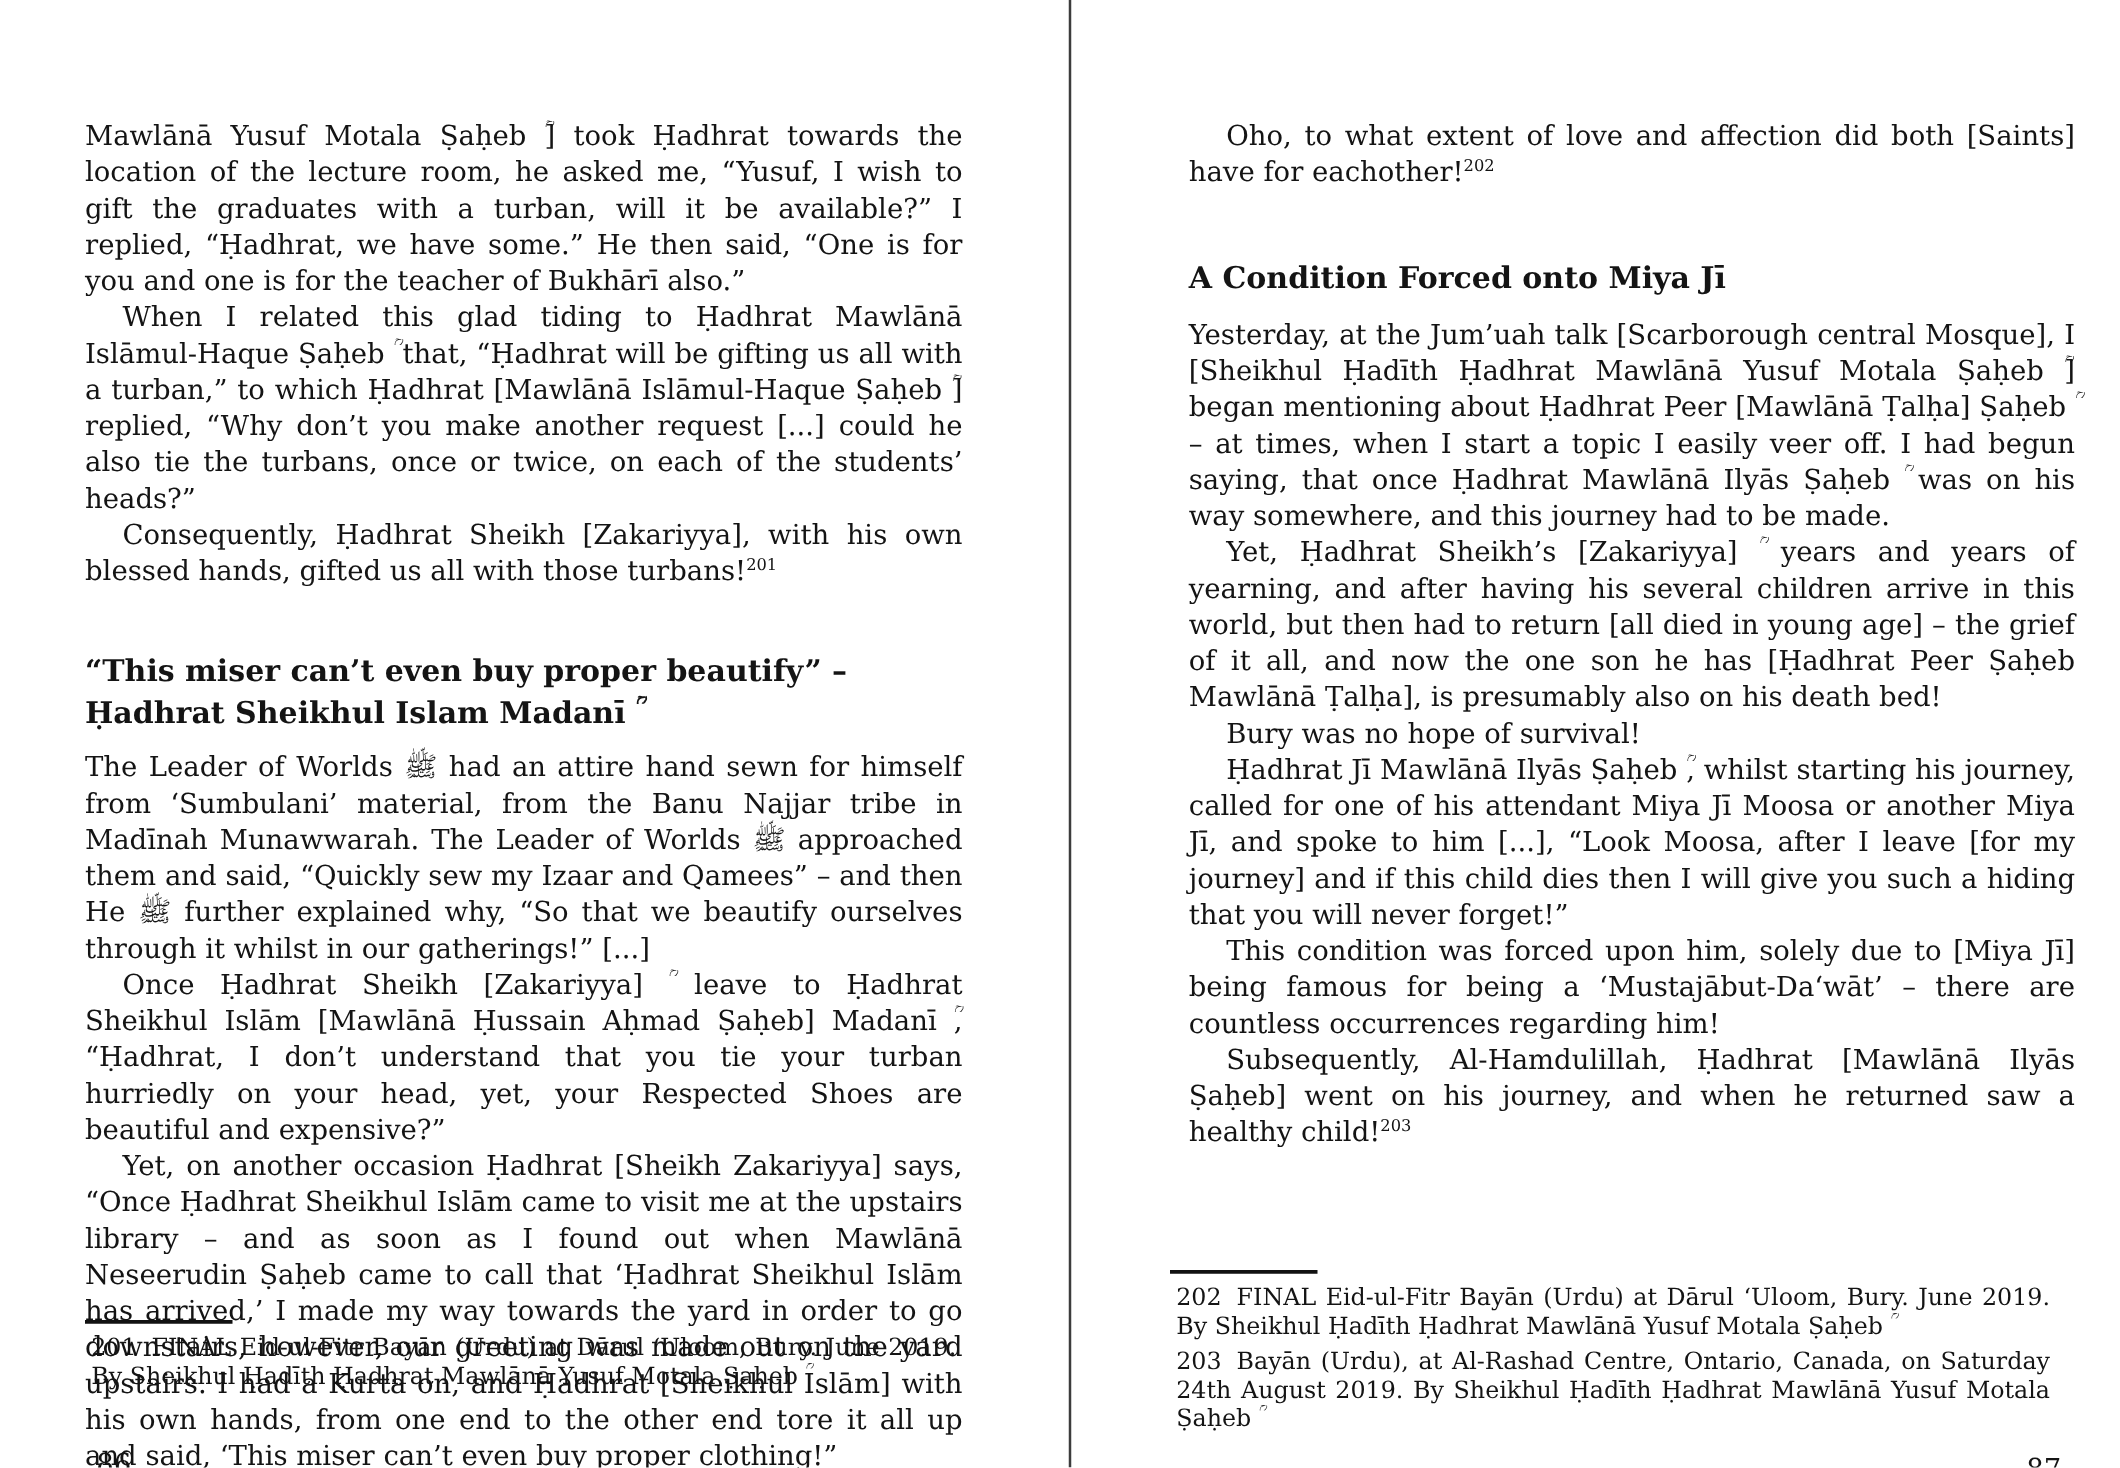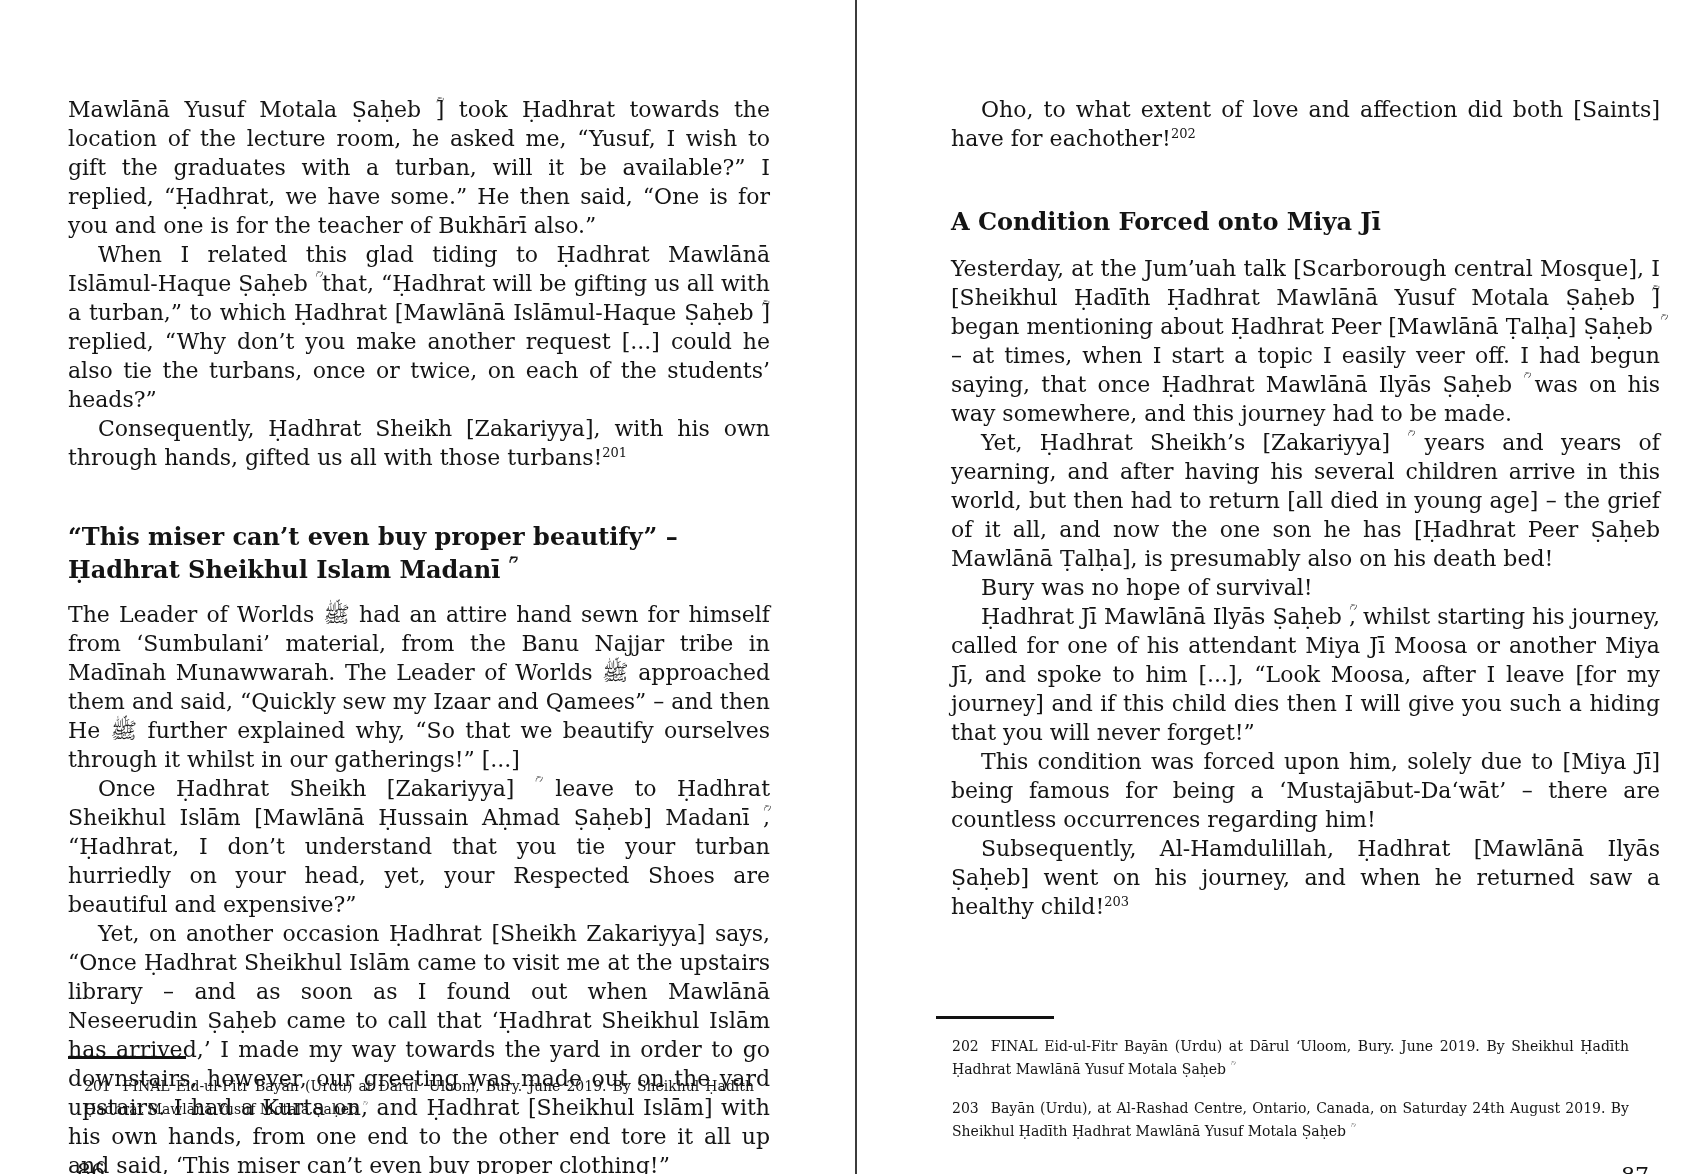--- a/index.html
+++ b/index.html
@@ -62,22 +62,22 @@
   }
   .footnotes.left  { left: 68px;  top: 1056px; width: 702px; }
   .footnotes.right { left: 936px; top: 1016px; width: 709px; }
   .fn-rule {
     width: 118px;
     height: 3px;
     background: #111111;
     margin-bottom: 8px;
   }
   .fn {
-    margin: 16px;
-    font-size: 14px;
+    margin: 5px;
+    font-size: 19px;
     line-height: 23px;
     text-align: justify;
   }
   .fn-num { margin-right: 12px; }
 
   .page-number {
     position: absolute;
     font-size: 22px;
     line-height: 26px;
   }
@@ -85,21 +85,21 @@
   .page-number.right { left: 1621px; top: 1163px; }
 </style>
 </head>
 <body>
 
 <div class="page-divider"></div>
 
 <div class="page-col left">
   <p class="para"><span>Mawlānā Yusuf Motala Ṣaḥeb ؒ] took Ḥadhrat towards the location of the lecture room, he asked me, “Yusuf, I wish to gift the graduates with a turban, will it be available?” I replied, “Ḥadhrat, we have some.” He then said, “One is for you and one is for the teacher of Bukhārī also.”</span></p>
   <p class="para indent"><span>When I related this glad tiding to Ḥadhrat Mawlānā Islāmul-Haque Ṣaḥeb ؒ that, “Ḥadhrat will be gifting us all with a turban,” to which Ḥadhrat [Mawlānā Islāmul-Haque Ṣaḥeb ؒ] replied, “Why don’t you make another request [...] could he also tie the turbans, once or twice, on each of the students’ heads?”</span></p>
-  <p class="para indent"><span>Consequently, Ḥadhrat Sheikh [Zakariyya], with his own through hands, gifted us all with those turbans!</span><sup class="fnref">201</sup></p>
+  <p class="para indent"><span>Consequently, Ḥadhrat Sheikh [Zakariyya], with his own blessed hands, gifted us all with those turbans!</span><sup class="fnref">201</sup></p>
 
   <div class="section-heading">
     <span class="hl">“This miser can’t even buy proper beautify” –</span>
     <span class="hl">Ḥadhrat Sheikhul Islam Madanī ؒ</span>
   </div>
 
   <p class="para"><span>The Leader of Worlds ﷺ had an attire hand sewn for himself from ‘Sumbulani’ material, from the Banu Najjar tribe in Madīnah Munawwarah. The Leader of Worlds ﷺ approached them and said, “Quickly sew my Izaar and Qamees” – and then He ﷺ further explained why, “So that we beautify ourselves through it whilst in our gatherings!” [...]</span></p>
   <p class="para indent"><span>Once Ḥadhrat Sheikh [Zakariyya] ؒ leave to Ḥadhrat Sheikhul Islām [Mawlānā Ḥussain Aḥmad Ṣaḥeb] Madanī ؒ, “Ḥadhrat, I don’t understand that you tie your turban hurriedly on your head, yet, your Respected Shoes are beautiful and expensive?”</span></p>
   <p class="para indent"><span>Yet, on another occasion Ḥadhrat [Sheikh Zakariyya] says, “Once Ḥadhrat Sheikhul Islām came to visit me at the upstairs library – and as soon as I found out when Mawlānā Neseerudin Ṣaḥeb came to call that ‘Ḥadhrat Sheikhul Islām has arrived,’ I made my way towards the yard in order to go downstairs, however, our greeting was made out on the yard upstairs. I had a Kurta on, and Ḥadhrat [Sheikhul Islām] with his own hands, from one end to the other end tore it all up and said, ‘This miser can’t even buy proper clothing!”</span></p>
 </div>

